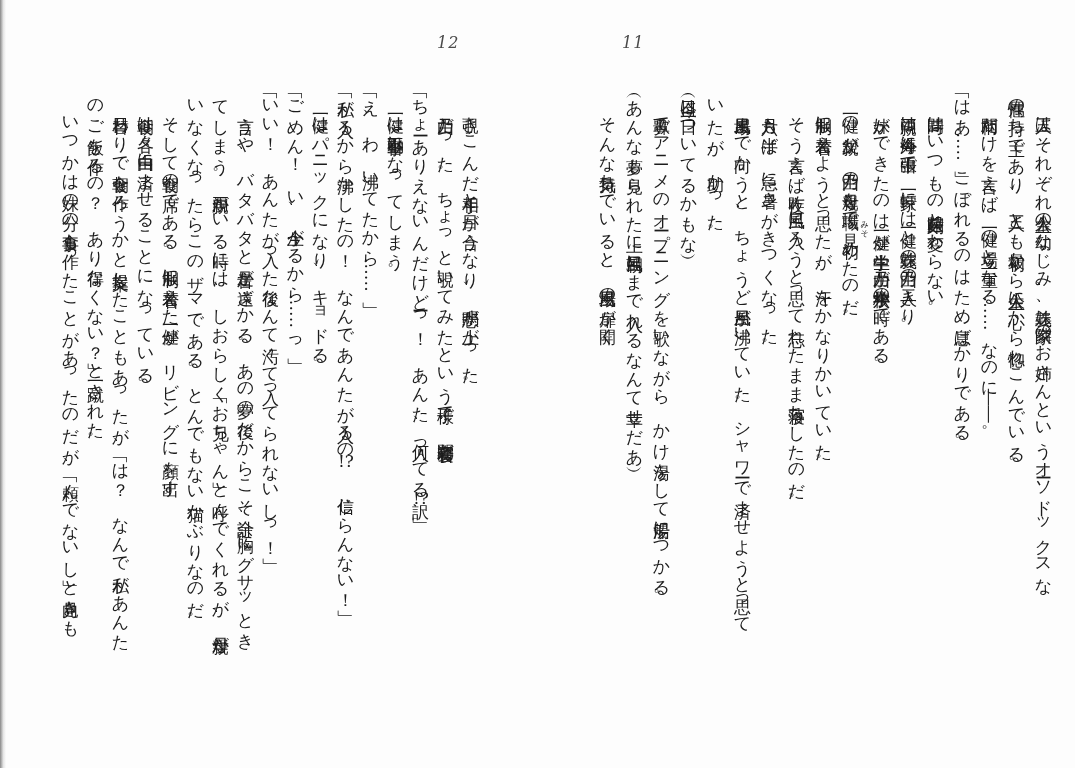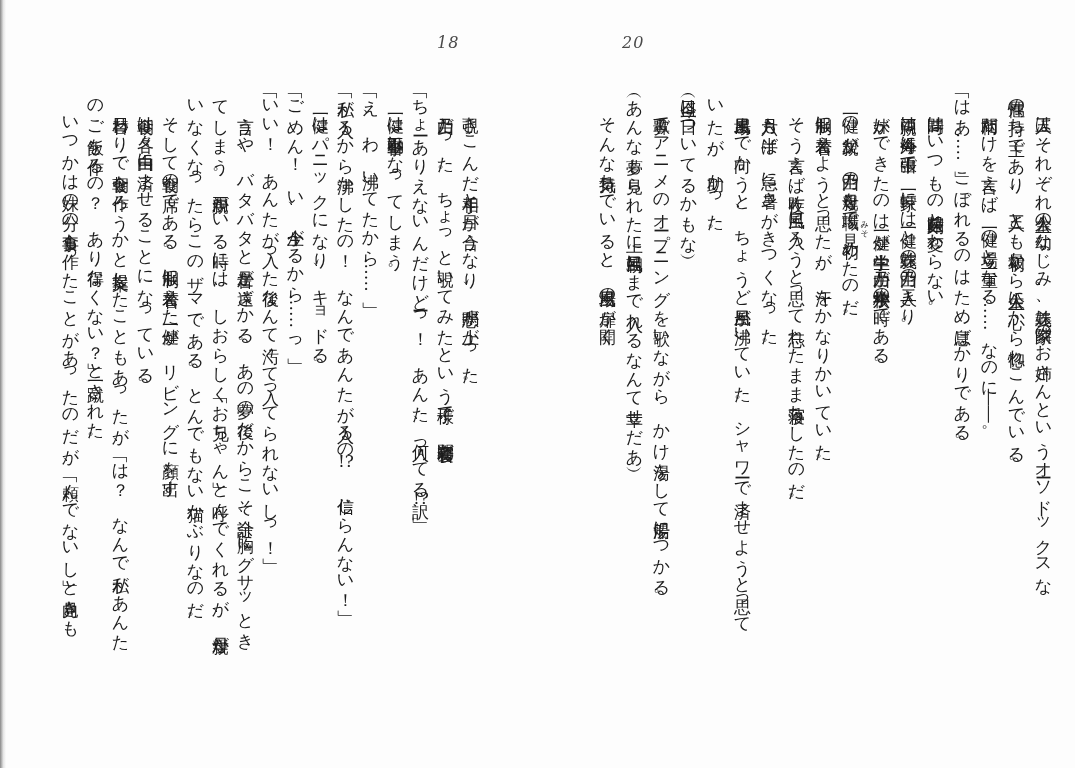--- a/index.html
+++ b/index.html
@@ -65,21 +65,21 @@
     color: #1c1c1c;
   }
 </style>
 </head>
 <body>
 
 <div class="spread">
   <div class="edge-shadow"></div>
 
   <div class="page page-left">
-    <div class="page-number">18</div>
+    <div class="page-number">12</div>
     <div class="text-block">
         <div class="line indent">覗きこんだ相手と目が合うなり、悲鳴が上がった。</div>
         <div class="line indent">由乃だった。ちょっと覗いてみたという様子で、寝間着姿だ。</div>
         <div class="line">「ちょーありえないんだけどーっ！　あんた、何入ってる訳<span class="tcy">!?</span>」</div>
         <div class="line indent">健一は挙動不審になってしまう。</div>
         <div class="line">「え、わ、沸いてたから……」</div>
         <div class="line">「私が入るから沸かしたの！　なんであんたが入るの<span class="tcy">!?</span>　信じらんない！」</div>
         <div class="line indent">健一はパニックになり、キョドる。</div>
         <div class="line">「ごめん！　い、今上がるから……っ」</div>
         <div class="line">「いい！　あんたが入った後なんて汚くて入ってられないしっ！」</div>
@@ -88,21 +88,21 @@
         <div class="line">いなくなったらこのザマである。とんでもない猫かぶりなのだ。</div>
         <div class="line indent">そして朝食の席である。制服に着替えた健一が、リビングに顔を出す。</div>
         <div class="line indent">朝食は各々、自由に済ませることになっている。</div>
         <div class="line indent">日替わりで朝食を作ろうかと提案したこともあったが、「は？　なんで私があんた</div>
         <div class="line">のご飯を作るの？　あり得なくない？」と一蹴された。</div>
         <div class="line indent">いつかは妹の分の食事も作ったことがあったのだが、「頼んでないし」と見向きも</div>
       </div>
   </div>
 
   <div class="page page-right">
-    <div class="page-number">20</div>
+    <div class="page-number">11</div>
     <div class="text-block">
         <div class="line indent">三人はそれぞれ主人公の幼なじみ、義妹、隣家のお姉さんというオーソドックスな</div>
         <div class="line">属性の持ち主であり、三人とも最初から主人公に心から惚れこんでいる。</div>
         <div class="line indent">間柄だけを言えば、健一の立場と重なる……なのに――。</div>
         <div class="line">「はあ……」こぼれるのはため息ばかりである。</div>
         <div class="line indent">時間はいつもの起床時刻と変わらない。</div>
         <div class="line indent">両親は今海外に出張中で、一軒家には健一と義妹の由乃の二人きり。</div>
         <div class="line indent">妹ができたのは健一が中学生、由乃が小学校六年の時である。</div>
         <div class="line indent">健一の父親が、由乃の母親を職場で<ruby>見初<rt>みそ</rt></ruby>めたのだ。</div>
         <div class="line indent">制服に着替えようと思ったが、汗をかなりかいていた。</div>

